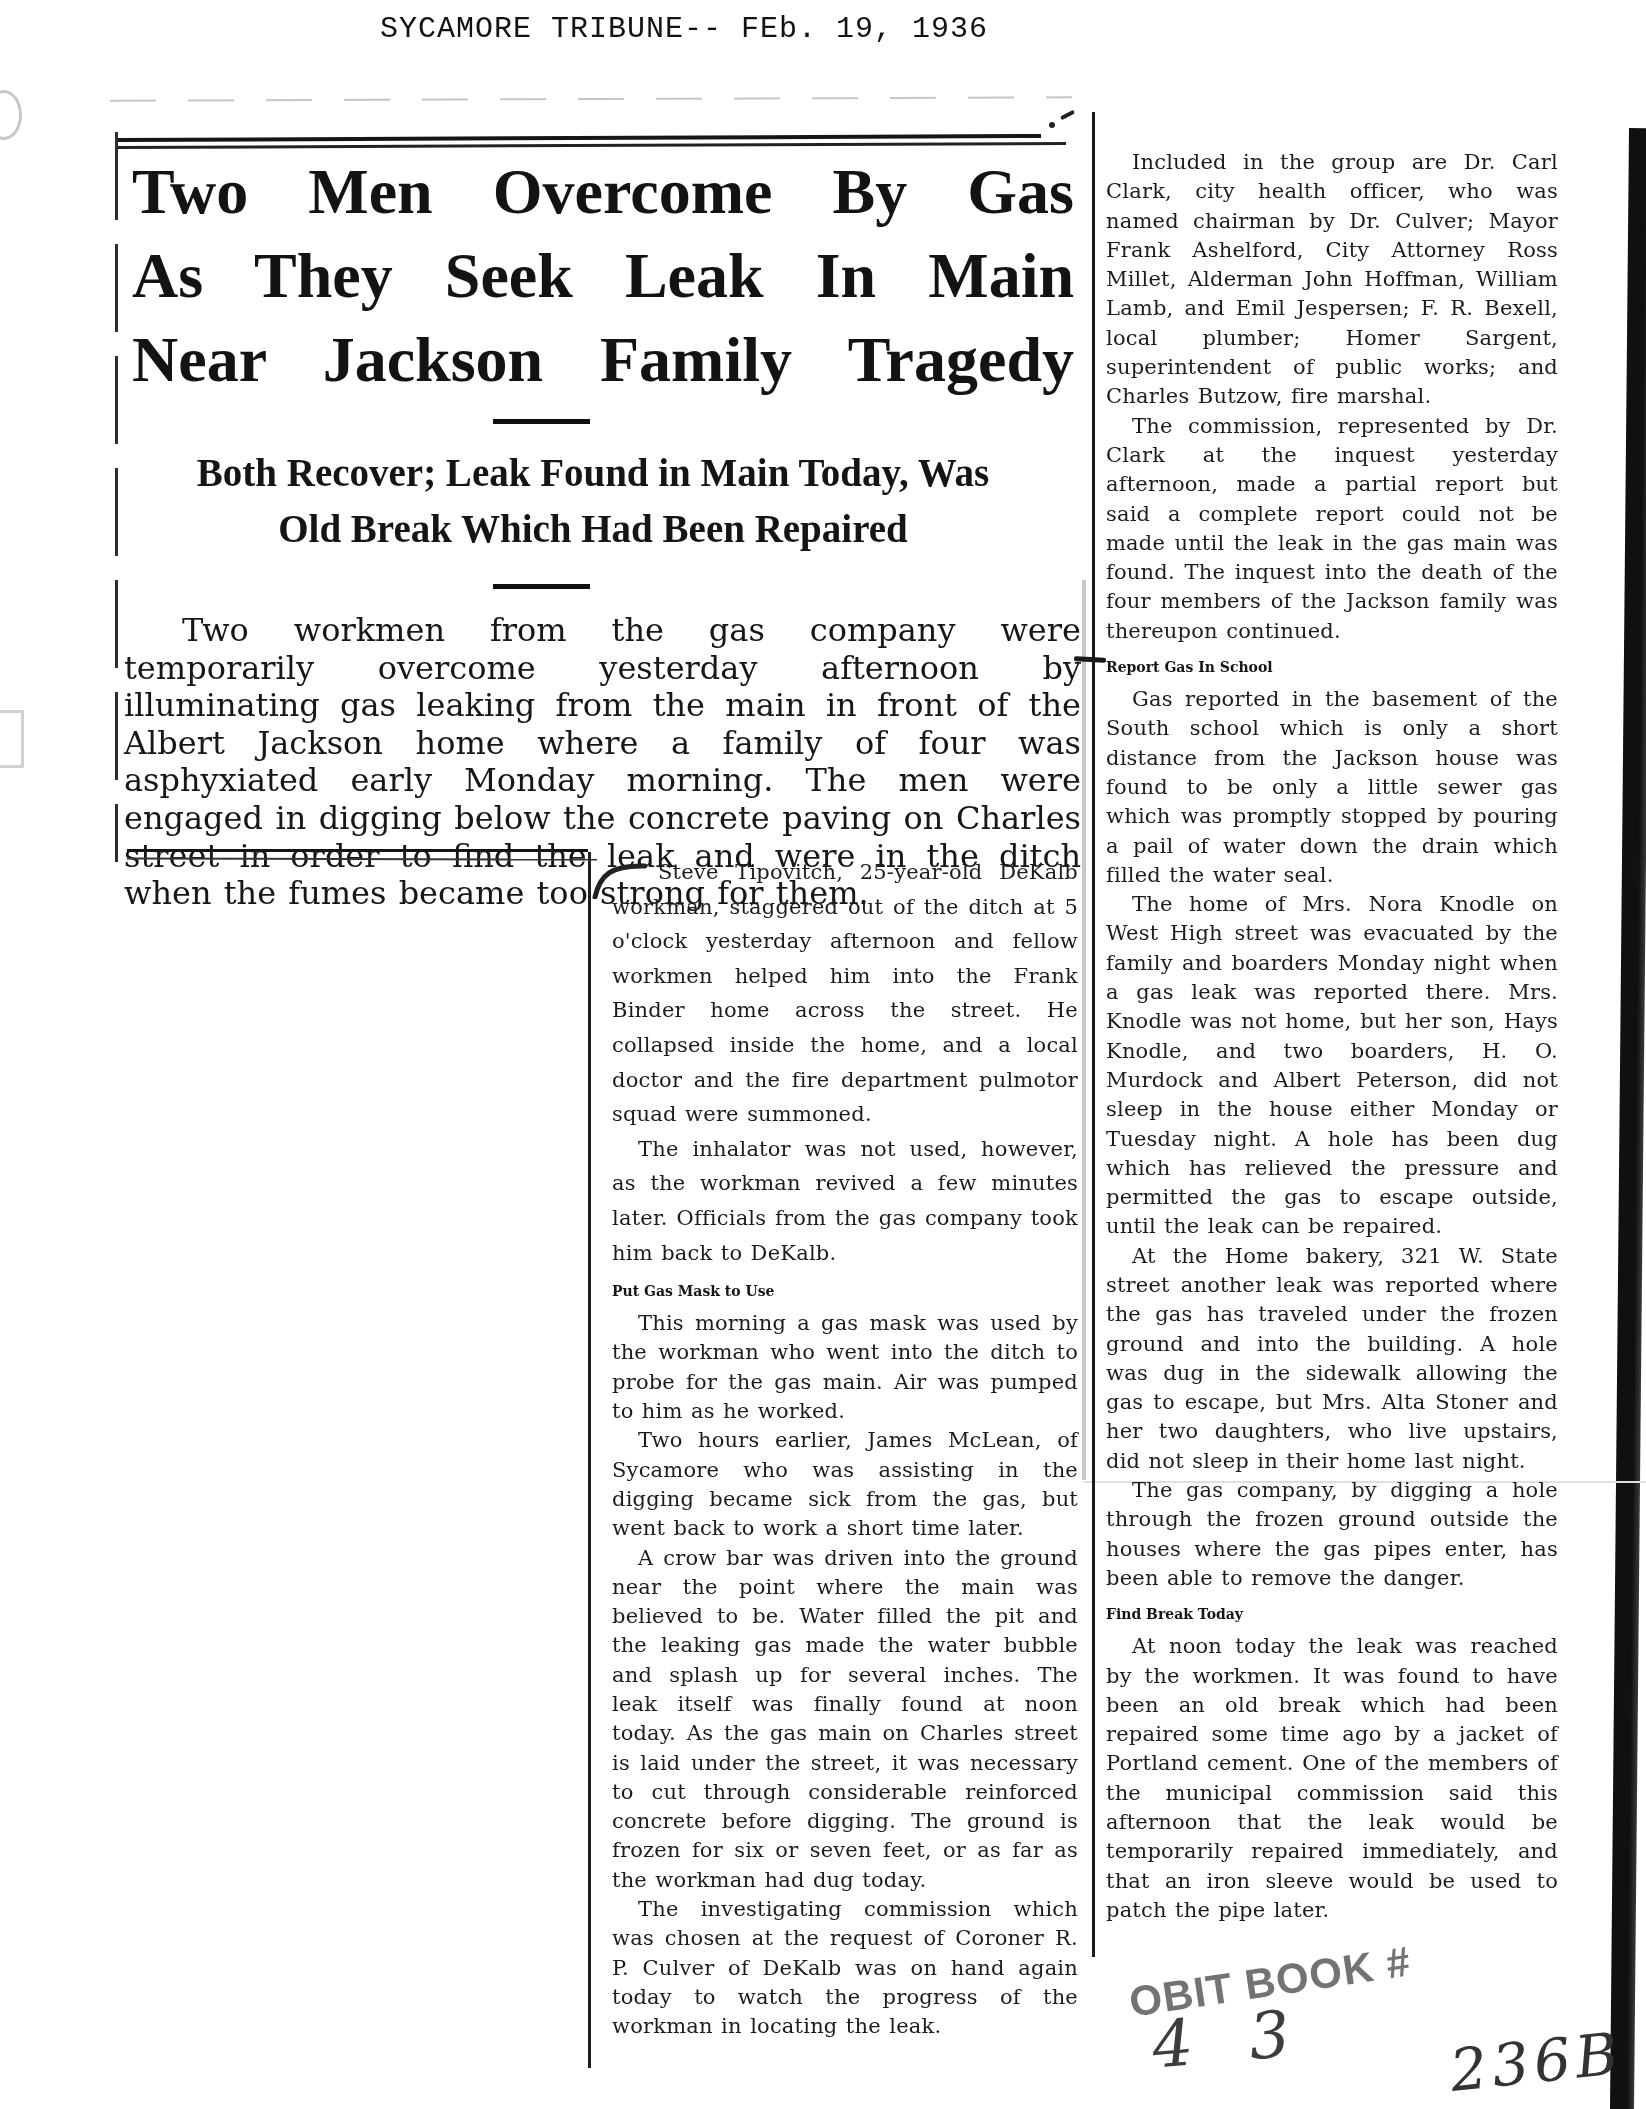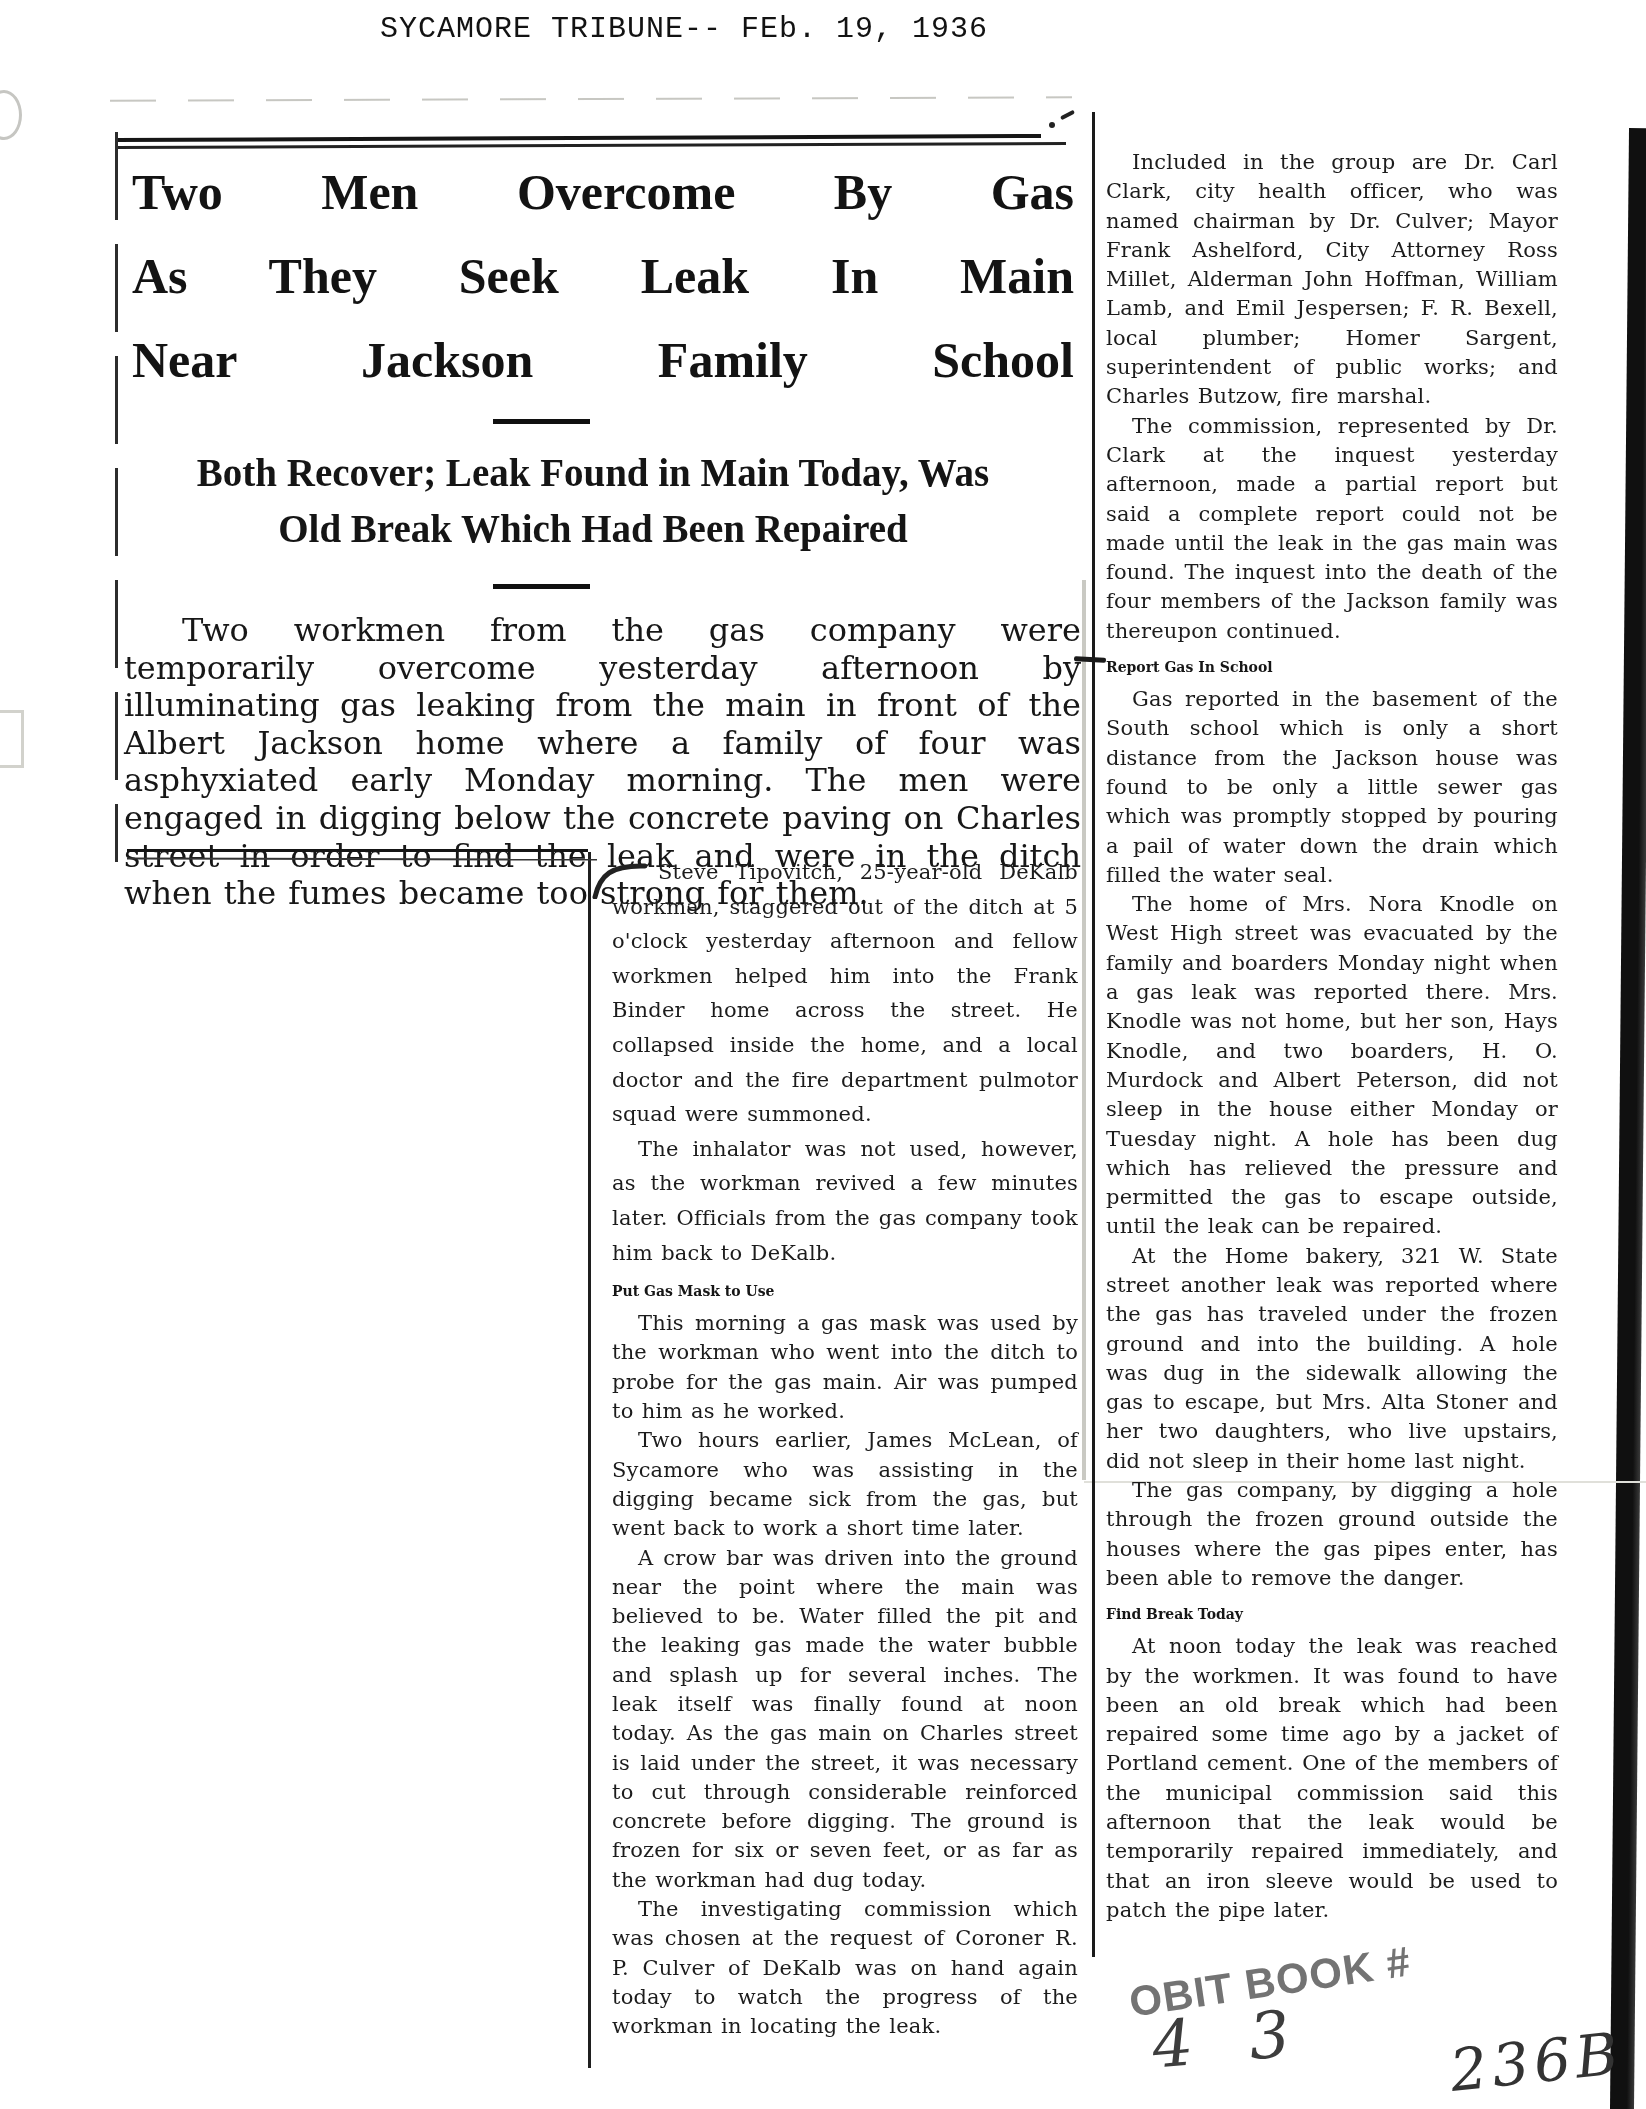--- a/index.html
+++ b/index.html
@@ -48,21 +48,21 @@
     background:linear-gradient(90deg,#101010 0 70%,#3a3a3a);
     transform:rotate(0.55deg);transform-origin:bottom left;
   }
   .arc-1{position:absolute;left:-14px;top:90px;width:30px;height:44px;border:3px solid #c6c6c2;border-radius:50%;}
   .arc-2{position:absolute;left:-16px;top:710px;width:34px;height:52px;border:3px solid #d2d2cc;}
   .pointer-curve{position:absolute;left:591px;top:857px;width:58px;height:42px;}
   
   .headline{
     position:absolute;left:132px;top:150px;width:942px;
     font-family:"Liberation Serif","DejaVu Serif",serif;
-    font-weight:bold;font-size:50px;line-height:84px;color:#131313;
+    font-weight:bold;font-size:64px;line-height:84px;color:#131313;
   }
   .hl-line{text-align:justify;text-align-last:justify;}
   .subhead{
     position:absolute;left:142px;top:445px;width:902px;
     font-family:"Liberation Serif","DejaVu Serif",serif;
     font-weight:bold;font-size:39px;line-height:56px;color:#151515;
     text-align:center;
   }
   
   .lead{
@@ -120,21 +120,21 @@
   <div class="rule-top-2"></div>
   <div class="rule-left"></div>
   <div class="rule-mid"></div>
   <div class="rule-right"></div>
   <div class="rule-right-smudge"></div>
   <div class="rule-arrow"></div>
 
   <div class="headline">
     <div class="hl-line">Two Men Overcome By Gas</div>
     <div class="hl-line">As They Seek Leak In Main</div>
-    <div class="hl-line">Near Jackson Family School</div>
+    <div class="hl-line">Near Jackson Family Tragedy</div>
   </div>
 
   <div class="divider div-1"></div>
 
   <div class="subhead">
     <div>Both Recover; Leak Found in Main Today, Was</div>
     <div>Old Break Which Had Been Repaired</div>
   </div>
 
   <div class="divider div-2"></div>

